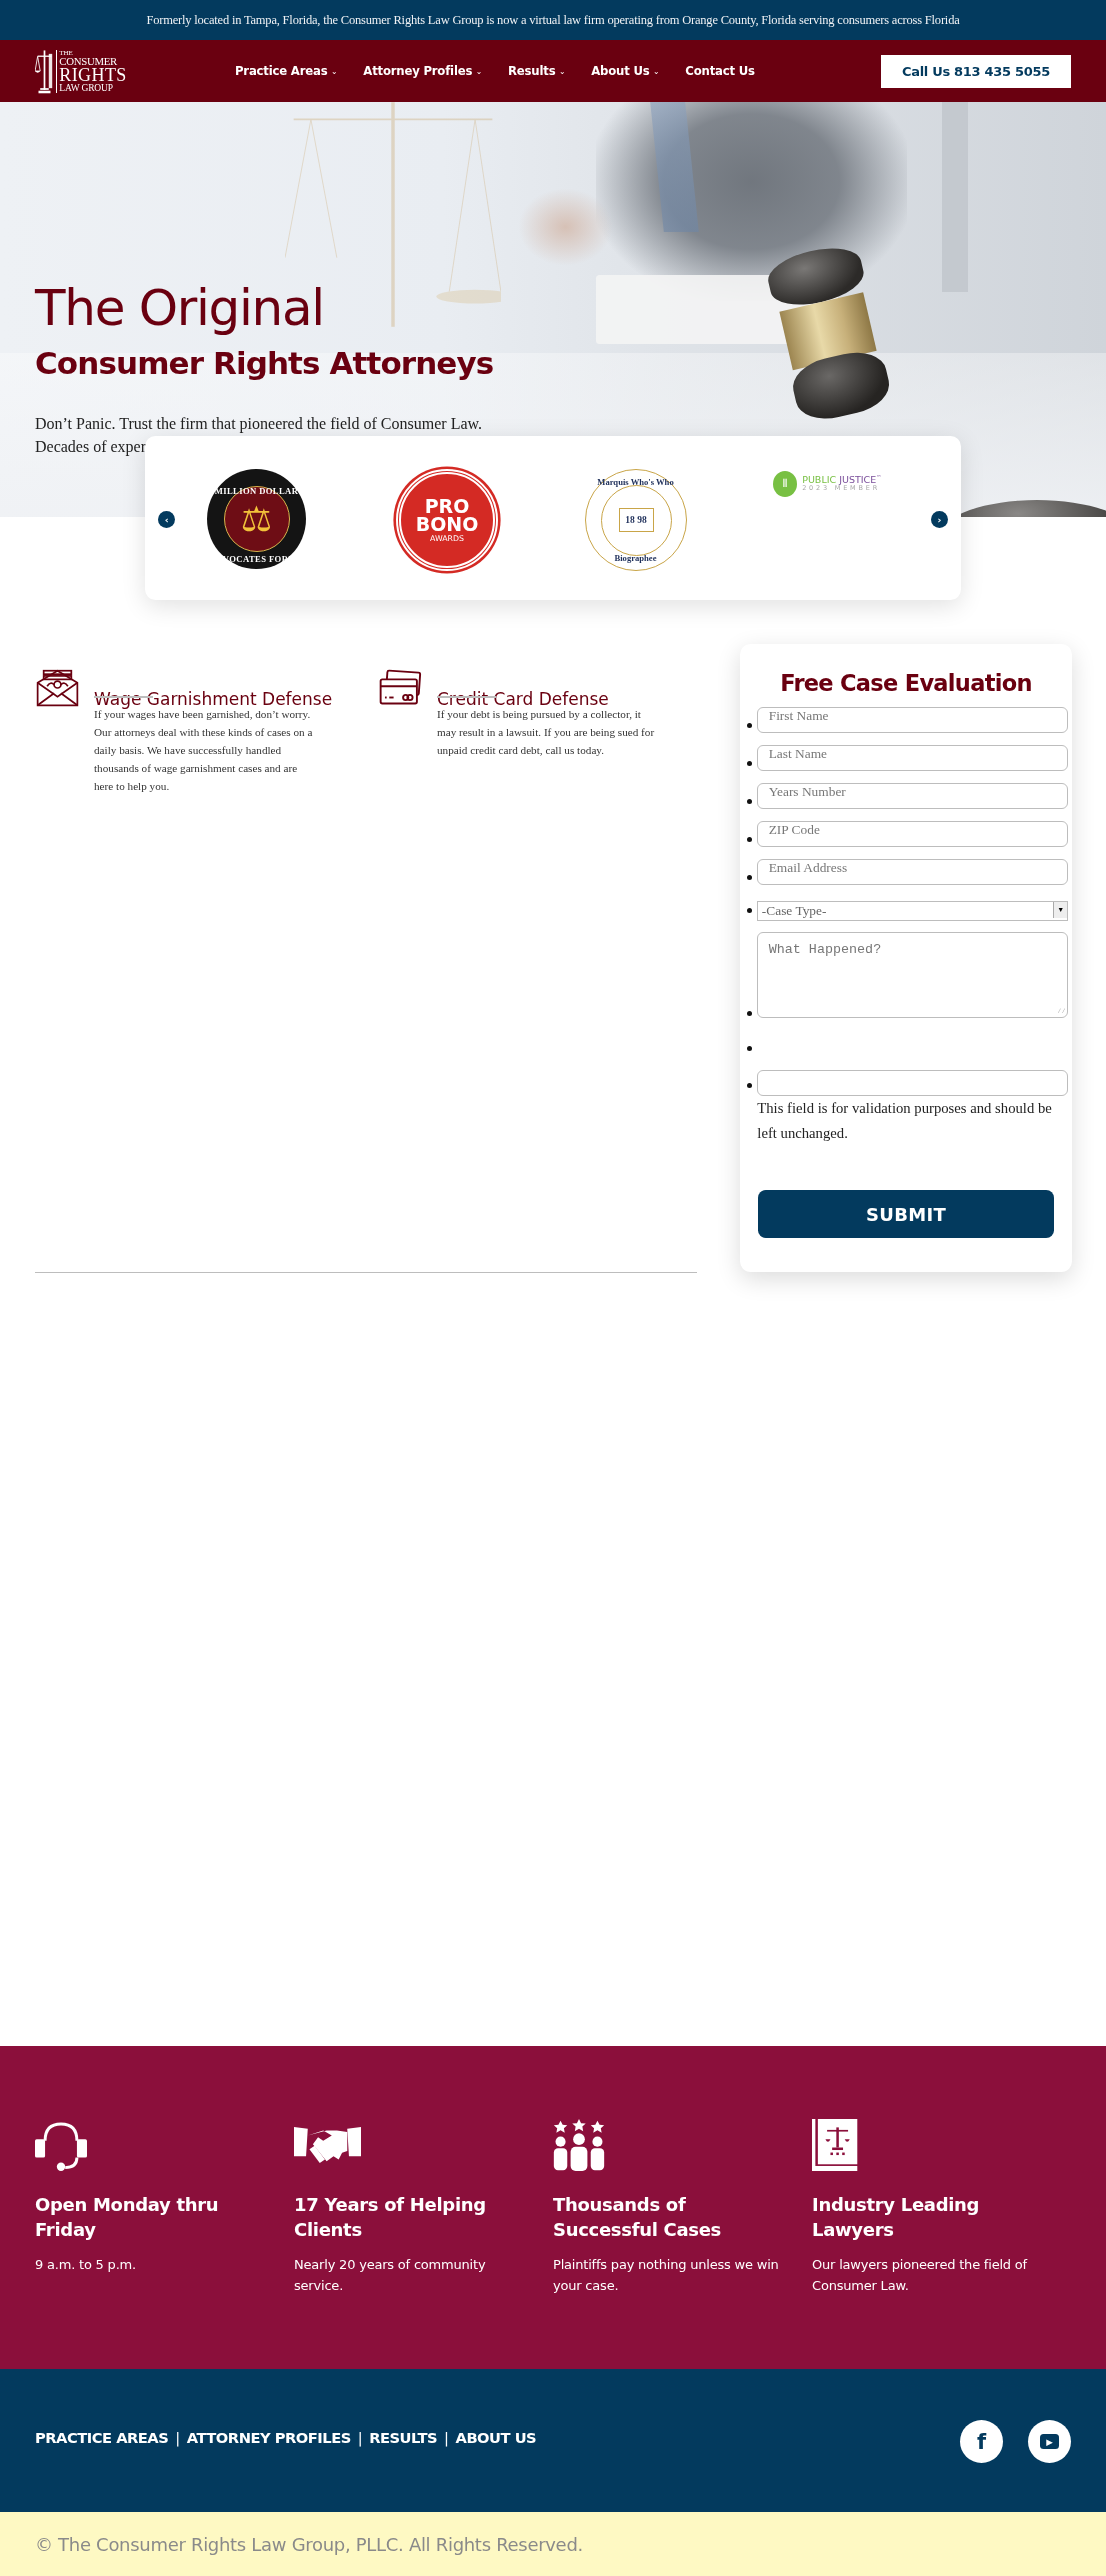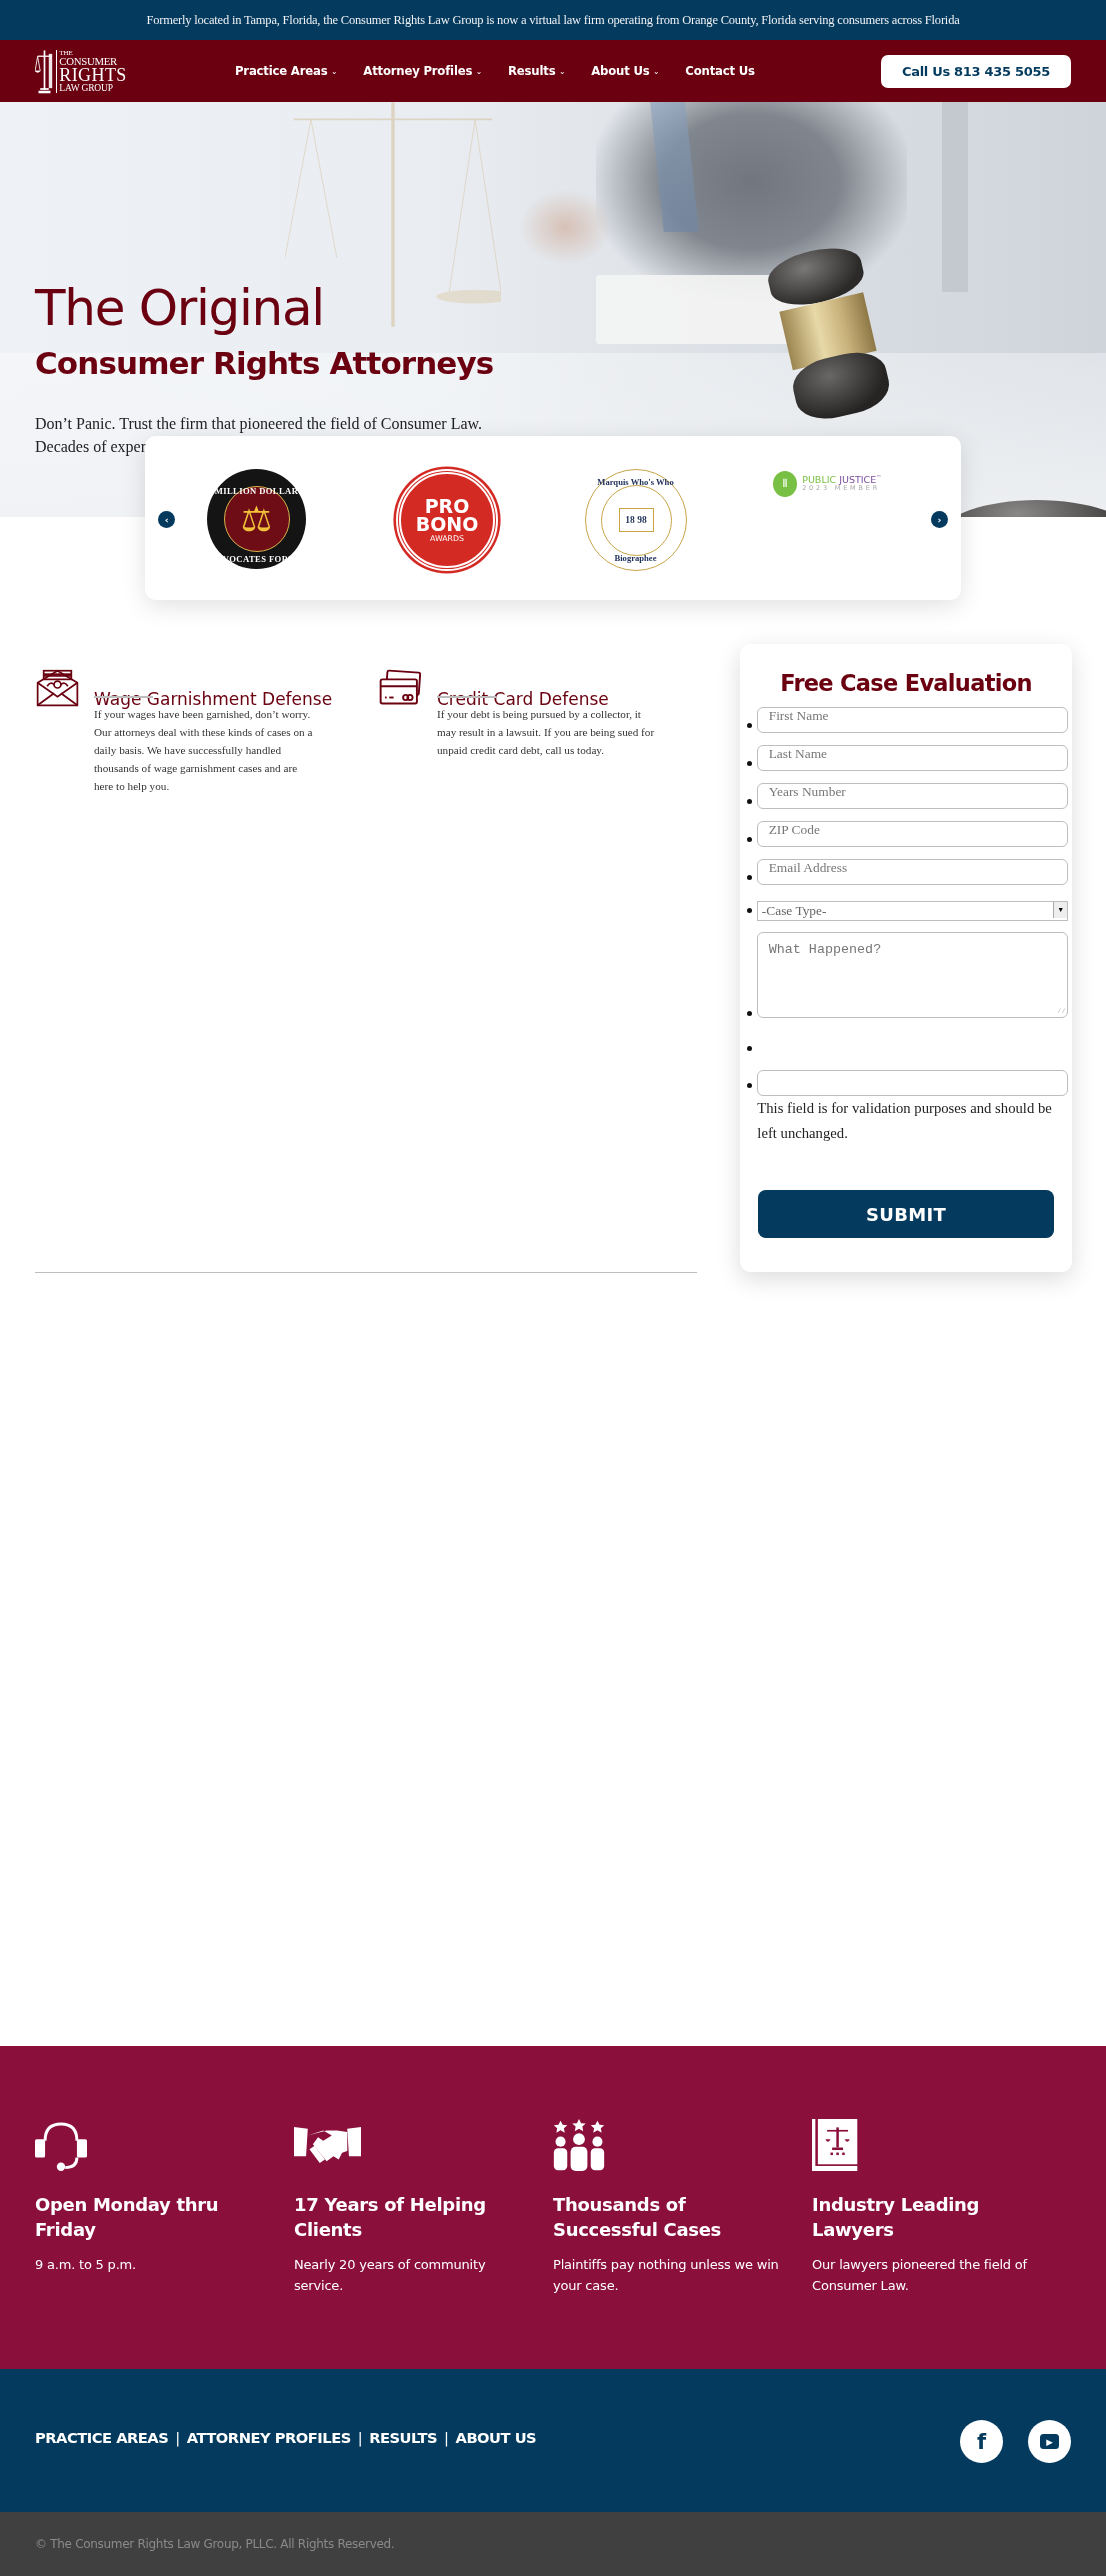--- a/index.html
+++ b/index.html
@@ -14,21 +14,21 @@
   .logo { position: absolute; left: 35px; top: 5.2px; width: 112px; height: 52px; display: flex; align-items: center; color: #fff; }
   .logo svg { width: 19px; height: 48px; flex-shrink: 0; }
   .logo-text { margin-left: 1.7px; font-family: "Liberation Serif", serif; line-height: 0.95; color: #fff; border-left: 0.9px solid #fff; padding-left: 2.6px; }
   .logo-text .l1 { font-size: 7px; display: block; }
   .logo-text .l2 { font-size: 10.8px; display: block; letter-spacing: -0.3px; }
   .logo-text .l3 { font-size: 18px; display: block; letter-spacing: 0.4px; }
   .logo-text .l4 { font-size: 9.5px; display: block; letter-spacing: -0.2px; }
   .nav { position: absolute; left: 235px; top: 0; height: 62px; display: flex; align-items: center; gap: 0; }
   .nav-item { color: #fff; font-family: "DejaVu Sans", sans-serif; font-weight: bold; font-size: 11.7px; display: flex; align-items: center; margin-right: 26px; cursor: pointer; letter-spacing: -0.2px; }
   .nav-item .chev { font-size: 7.8px; margin-left: 3.5px; font-weight: normal; }
-  .call-btn { position: absolute; right: 35px; top: 14.7px; width: 190px; height: 33px; background: #fff; border-radius: 7px; color: #033a5e; font-family: "DejaVu Sans", sans-serif; font-weight: bold; font-size: 13px; display: flex; align-items: center; justify-content: center; letter-spacing: -0.3px; }
+  .call-btn { position: absolute; right: 35px; top: 14.7px; width: 190px; height: 33px; background: #fff; border-radius: 0; color: #033a5e; font-family: "DejaVu Sans", sans-serif; font-weight: bold; font-size: 13px; display: flex; align-items: center; justify-content: center; letter-spacing: -0.3px; }
 
   
   .hero { position: absolute; top: 102px; left: 0; width: 1106px; height: 415px; overflow: hidden; background: linear-gradient(90deg, #eef1f5 0%, #e9edf2 40%, #dfe3e8 60%, #cfd4da 100%); }
   .hero .bg-suit { position: absolute; left: 596px; top: 0; width: 311px; height: 199px; background: radial-gradient(ellipse at 50% 40%, #5e646c 0%, #70767e 40%, rgba(180,186,194,0.0) 75%); opacity: 0.85; }
   .hero .bg-tie { position: absolute; left: 657px; top: 0; width: 35px; height: 130px; background: linear-gradient(180deg, #8aa0bd, #6e86a6); opacity: 0.6; transform: skewX(6deg); }
   .hero .bg-hand { position: absolute; left: 518px; top: 86px; width: 95px; height: 78px; border-radius: 50%; background: radial-gradient(ellipse, #d3b7a8 0%, rgba(220,200,190,0) 70%); opacity: 0.8; }
   .hero .bg-window { position: absolute; left: 942px; top: 0; width: 26px; height: 190px; background: #b9bec4; opacity: 0.6; }
   .hero .bg-desk { position: absolute; left: 0; top: 251px; width: 1106px; height: 164px; background: linear-gradient(180deg, rgba(255,255,255,0.35), rgba(240,242,245,0.9)); }
   .hero .bg-paper { position: absolute; left: 596px; top: 173px; width: 242px; height: 69px; background: #f4f4f4; border-radius: 3.5px; opacity: 0.9; }
   .hero .scale { position: absolute; left: 285px; top: 0; width: 216px; height: 225px; opacity: 0.35; }
@@ -103,21 +103,21 @@
   .f1 { left: 35px; } .f2 { left: 294px; } .f3 { left: 553px; } .f4 { left: 812px; }
 
   
   .footer { position: absolute; top: 2369px; left: 0; width: 1106px; height: 143px; background: #033a5e; }
   .footer-links { position: absolute; left: 35px; top: 60px; display: flex; align-items: center; color: #fff; font-family: "DejaVu Sans", sans-serif; font-weight: bold; font-size: 14.7px; letter-spacing: -0.5px; }
   .footer-links .sep { margin: 0 7px; font-weight: normal; }
   .social { position: absolute; top: 51px; width: 43px; height: 43px; border-radius: 50%; background: #fff; display: flex; align-items: center; justify-content: center; color: #033a5e; font-family: "DejaVu Sans", sans-serif; font-weight: bold; font-size: 21px; }
   .social.fb { left: 960px; }
   .social.yt { left: 1028px; }
   .social.yt .play { width: 19px; height: 15.6px; background: #033a5e; border-radius: 3.5px; display: flex; align-items: center; justify-content: center; color: #fff; font-size: 8.6px; }
-  .copyright { position: absolute; top: 2512px; left: 0; width: 1106px; height: 64px; background: #404040; color: #8a8a8a; font-family: "DejaVu Sans", sans-serif; font-size: 12px; padding-left: 35px; display: flex; align-items: center; letter-spacing: -0.3px; }
+  .copyright { position: absolute; top: 2512px; left: 0; width: 1106px; height: 64px; background: #fef9c3; color: #8a8a8a; font-family: "DejaVu Sans", sans-serif; font-size: 18px; padding-left: 35px; display: flex; align-items: center; letter-spacing: -0.3px; }
 </style>
 </head>
 <body>
 
 <div class="announce">
   <span>Formerly located in Tampa, Florida, the Consumer Rights Law Group is now a virtual law firm operating from Orange County, Florida serving consumers across Florida</span>
 </div>
 
 <div class="header">
   <div class="logo">

